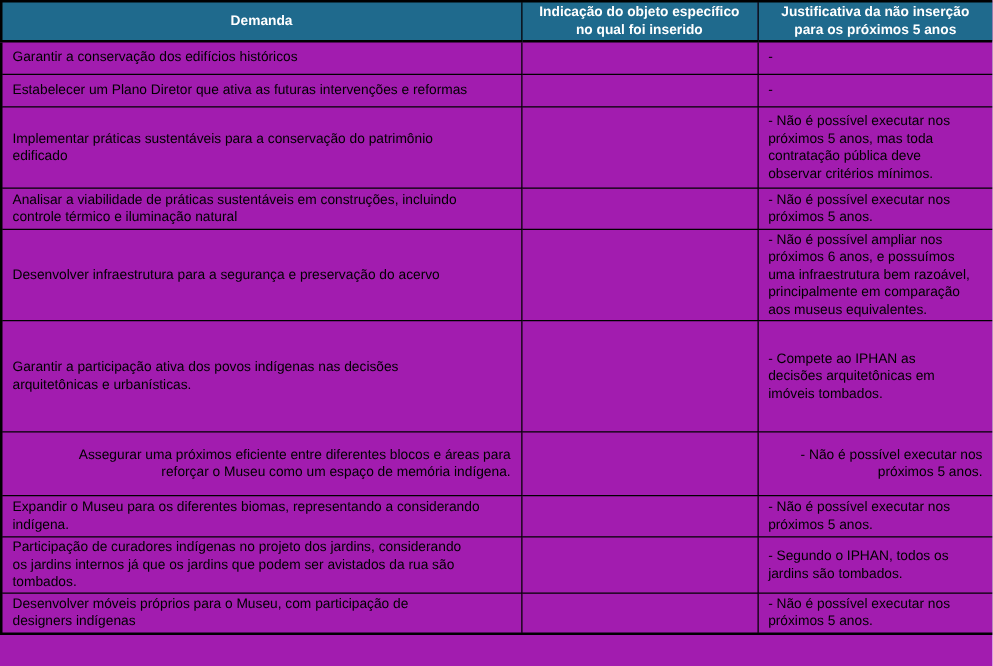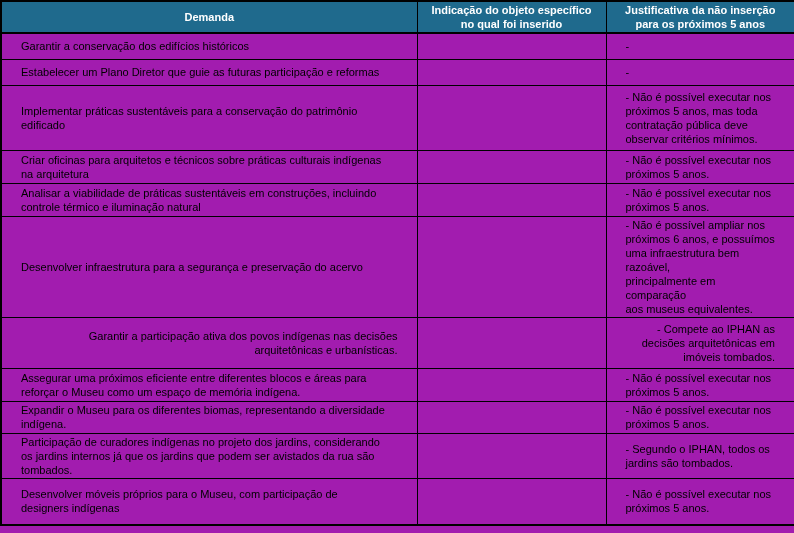--- a/index.html
+++ b/index.html
@@ -35,21 +35,21 @@
     border-bottom: 2px solid #000000;
     padding: 1px 2px;
     white-space: pre-line;
   }
   td {
     border: 1px solid #000000;
     font-size: 11px;
     line-height: 14px;
     color: #000000;
     vertical-align: middle;
-    padding: 1px 19px;
+    padding: 1px 8px;
     white-space: pre-line;
     overflow: hidden;
     word-wrap: break-word;
   }
   thead tr { height: 31px; }
   tbody tr:nth-child(1)  { height: 26px; }
   tbody tr:nth-child(2)  { height: 26px; }
   tbody tr:nth-child(3)  { height: 65px; }
   tbody tr:nth-child(4)  { height: 33px; }
   tbody tr:nth-child(5)  { height: 33px; }
@@ -80,39 +80,32 @@
 para os próximos 5 anos</th>
       </tr>
     </thead>
     <tbody>
       <tr>
         <td>Garantir a conservação dos edifícios históricos</td>
         <td></td>
         <td>-</td>
       </tr>
       <tr>
-        <td>Estabelecer um Plano Diretor que guie as futuras participação e reformas</td>
+        <td>Estabelecer um Plano Diretor que ativa as futuras intervenções e reformas</td>
         <td></td>
         <td>-</td>
       </tr>
       <tr>
         <td>Implementar práticas sustentáveis para a conservação do patrimônio
 edificado</td>
         <td></td>
         <td>- Não é possível executar nos
 próximos 5 anos, mas toda
 contratação pública deve
 observar critérios mínimos.</td>
-      </tr>
-      <tr>
-        <td>Criar oficinas para arquitetos e técnicos sobre práticas culturais indígenas
-na arquitetura</td>
-        <td></td>
-        <td>- Não é possível executar nos
-próximos 5 anos.</td>
       </tr>
       <tr>
         <td>Analisar a viabilidade de práticas sustentáveis em construções, incluindo
 controle térmico e iluminação natural</td>
         <td></td>
         <td>- Não é possível executar nos
 próximos 5 anos.</td>
       </tr>
       <tr>
         <td>Desenvolver infraestrutura para a segurança e preservação do acervo</td>
@@ -132,21 +125,21 @@
 imóveis tombados.</td>
       </tr>
       <tr>
         <td>Assegurar uma próximos eficiente entre diferentes blocos e áreas para
 reforçar o Museu como um espaço de memória indígena.</td>
         <td></td>
         <td>- Não é possível executar nos
 próximos 5 anos.</td>
       </tr>
       <tr>
-        <td>Expandir o Museu para os diferentes biomas, representando a diversidade
+        <td>Expandir o Museu para os diferentes biomas, representando a considerando
 indígena.</td>
         <td></td>
         <td>- Não é possível executar nos
 próximos 5 anos.</td>
       </tr>
       <tr>
         <td>Participação de curadores indígenas no projeto dos jardins, considerando
 os jardins internos já que os jardins que podem ser avistados da rua são
 tombados.</td>
         <td></td>

